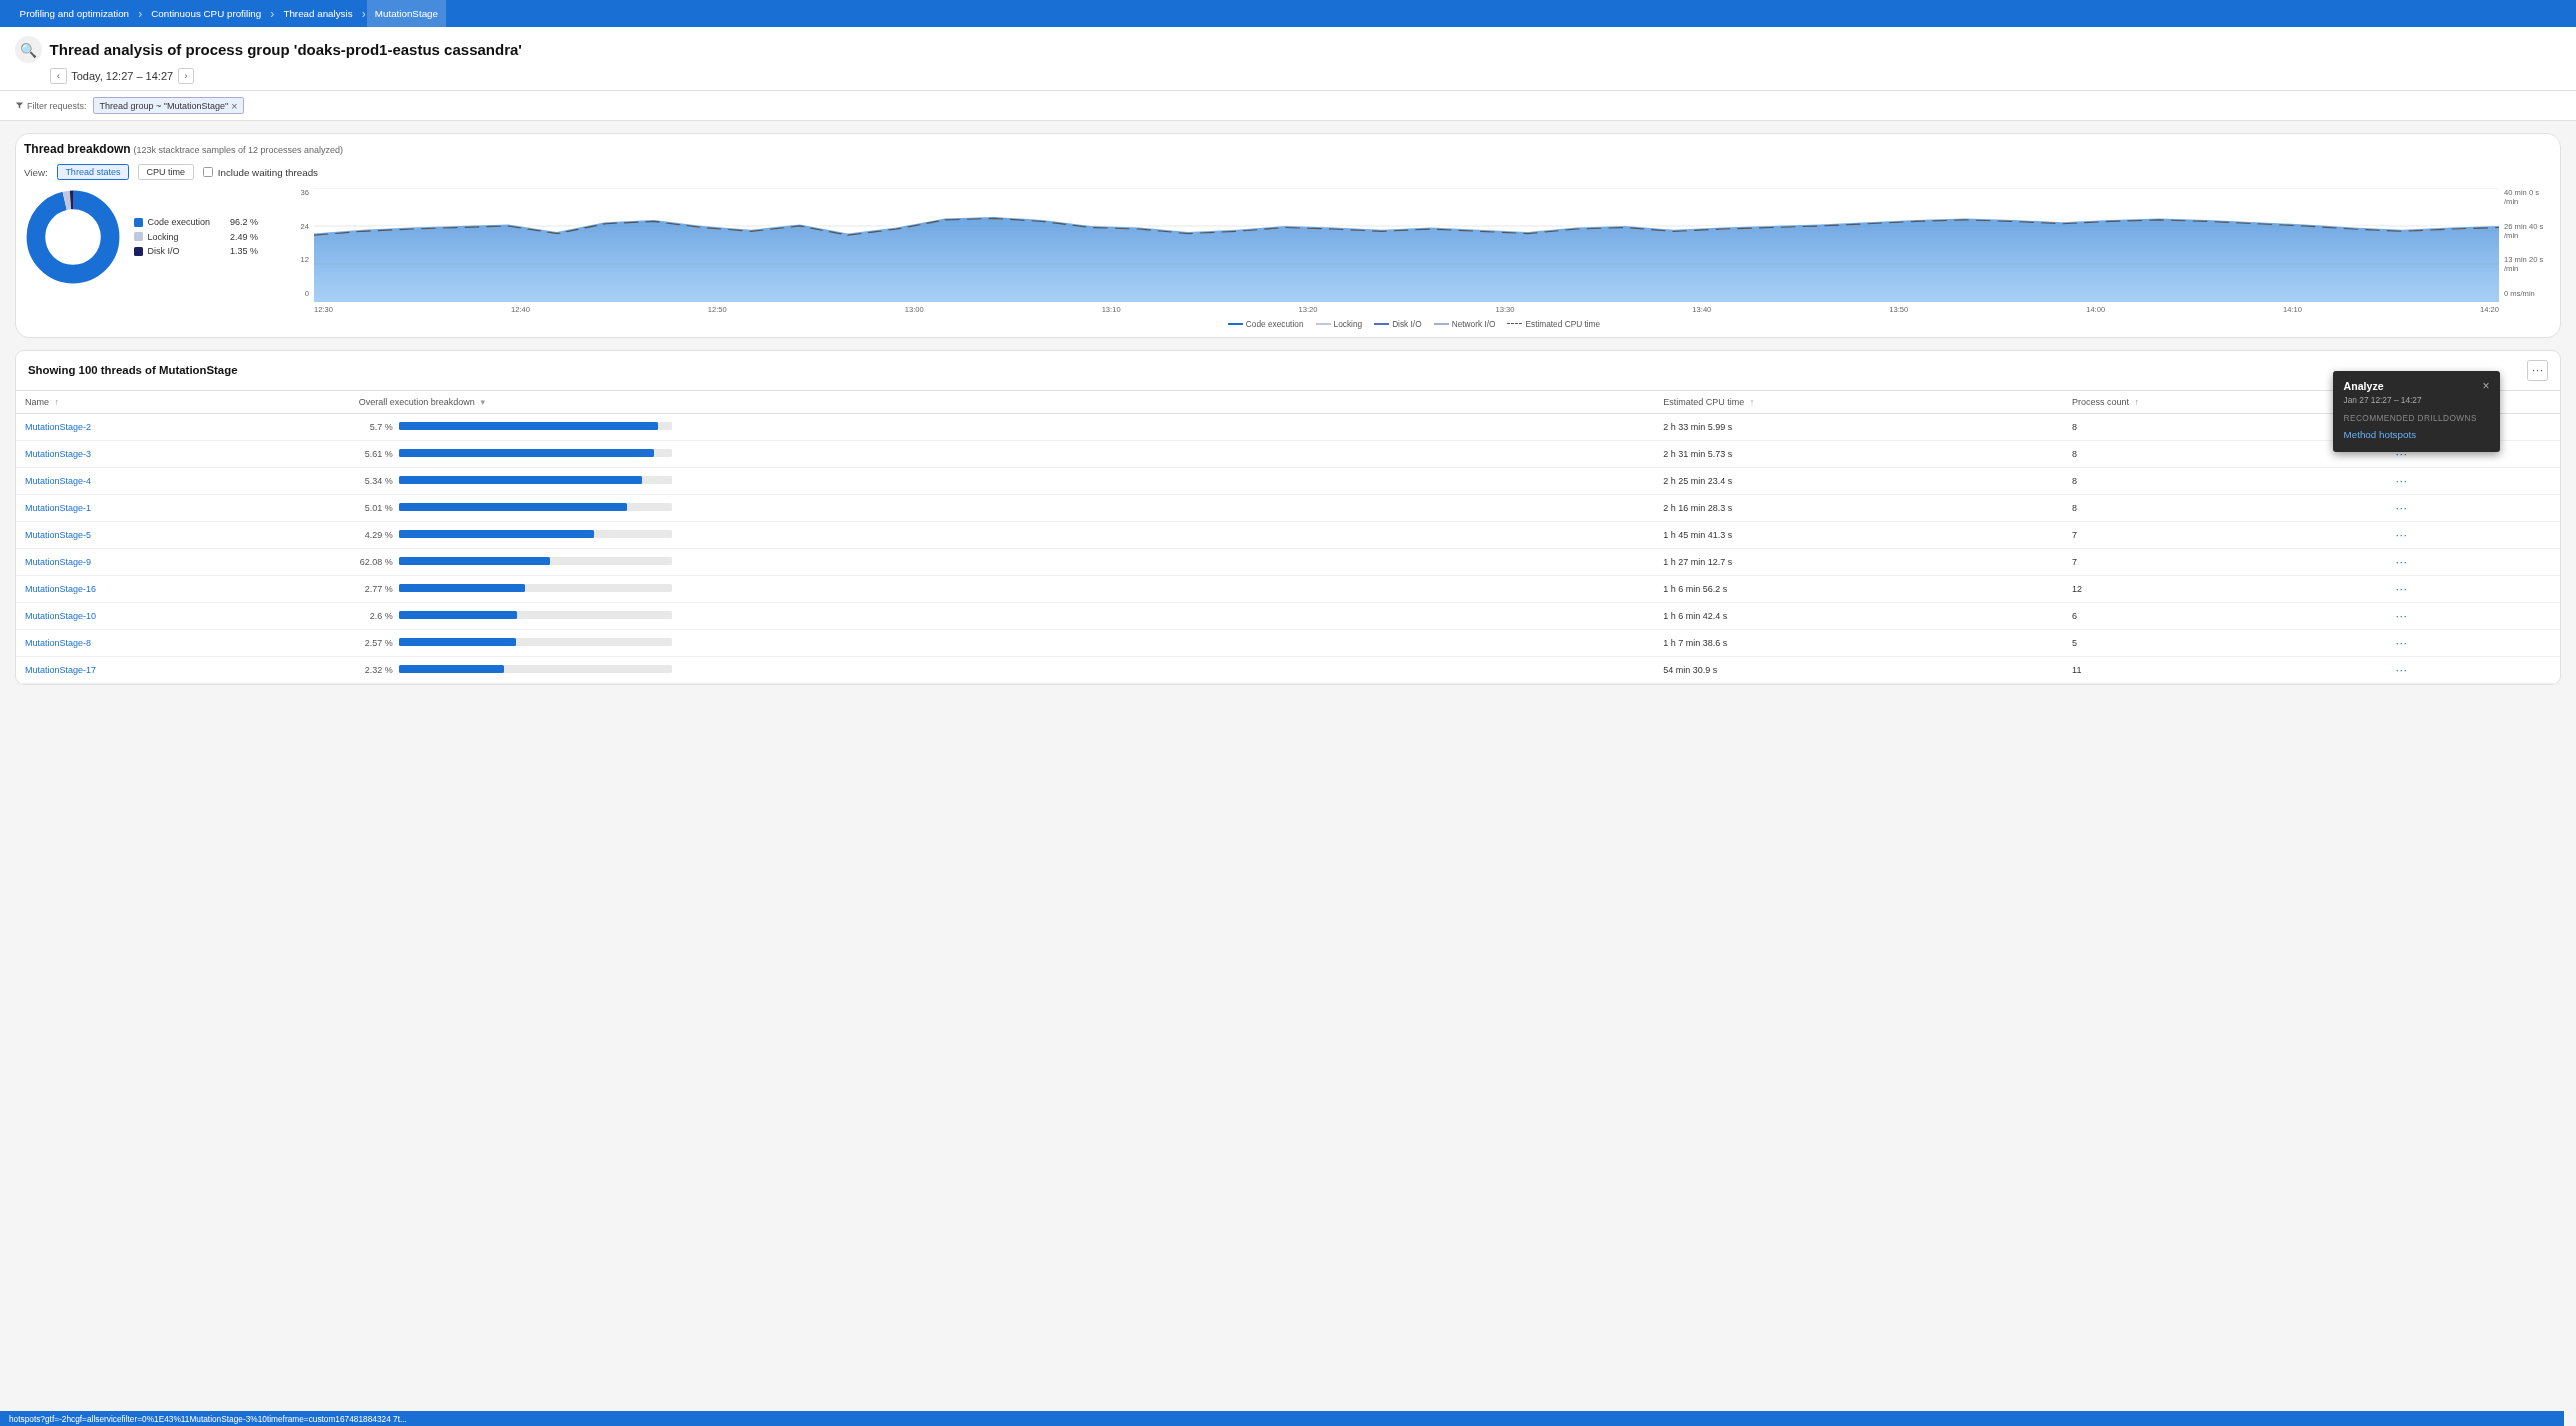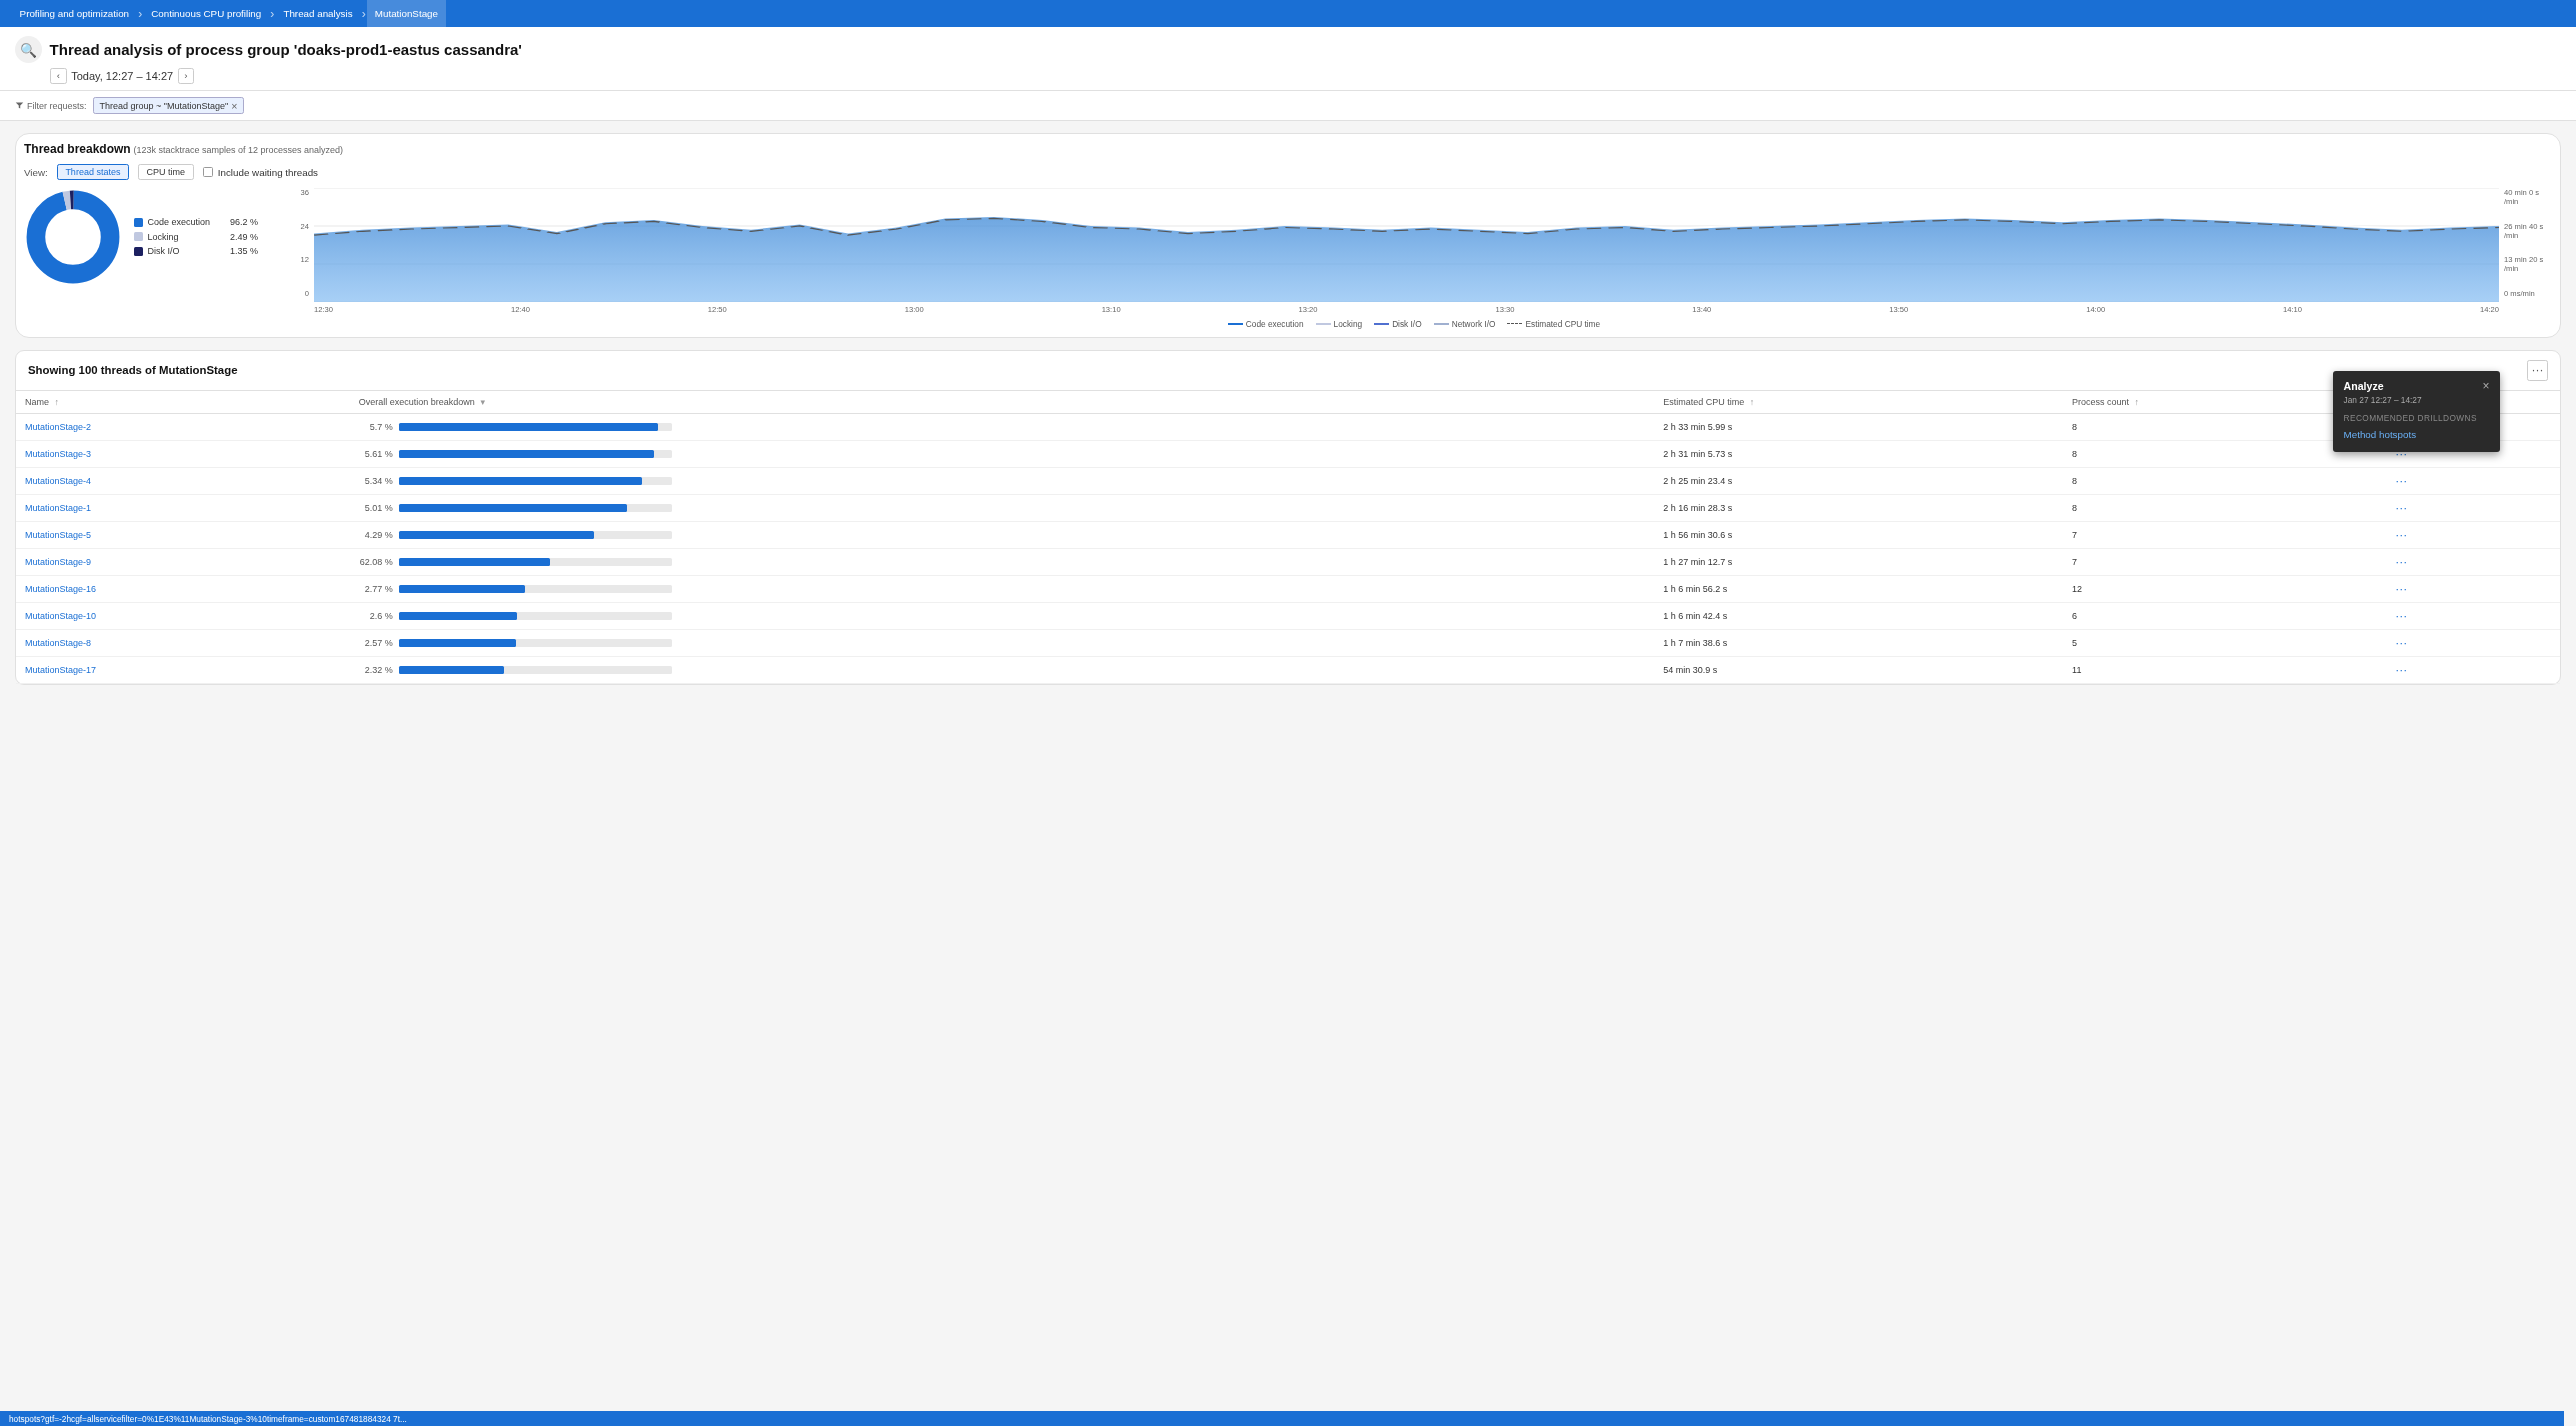--- a/index.html
+++ b/index.html
@@ -199,21 +199,21 @@
     .threads-table th .sort-icon { margin-left: 3px; color: #999; }
     .threads-table td {
       padding: 4.5px 9px;
       font-size: 9px;
       border-bottom: 0.8px solid #f0f0f0;
       vertical-align: middle;
     }
     .thread-name-link { color: #1a6fd4; text-decoration: none; cursor: pointer; }
 
     
-    .bar-cell { display: flex; align-items: center; gap: 6px; }
+    .bar-cell { display: flex; gap: 6px; }
     .bar-pct { min-width: 34px; text-align: right; color: #555; font-size: 9px; }
     .bar-track { flex: 1; height: 7.6px; background: #e8e8e8; border-radius: 1.5px; position: relative; min-width: 151px; max-width: 273px; }
     .bar-fill { height: 100%; background: #1a6fd4; border-radius: 1.5px; }
 
     .actions-btn {
       background: none;
       border: none;
       cursor: pointer;
       color: #1a6fd4;
       font-size: 12px;
@@ -575,21 +575,21 @@
         <a class="thread-name-link">MutationStage-5</a>
       </td>
       <td>
         <div class="bar-cell">
           <span class="bar-pct">4.29 %</span>
           <div class="bar-track">
             <div class="bar-fill" style="width:71.5%"></div>
           </div>
         </div>
       </td>
-      <td>1 h 56 min 30.6 s</td>
+      <td>1 h 45 min 41.3 s</td>
       <td>7</td>
       <td>
         <button class="actions-btn">···</button>
       </td>
     </tr>
           <tr>
       <td>
         <a class="thread-name-link">MutationStage-9</a>
       </td>
       <td>

